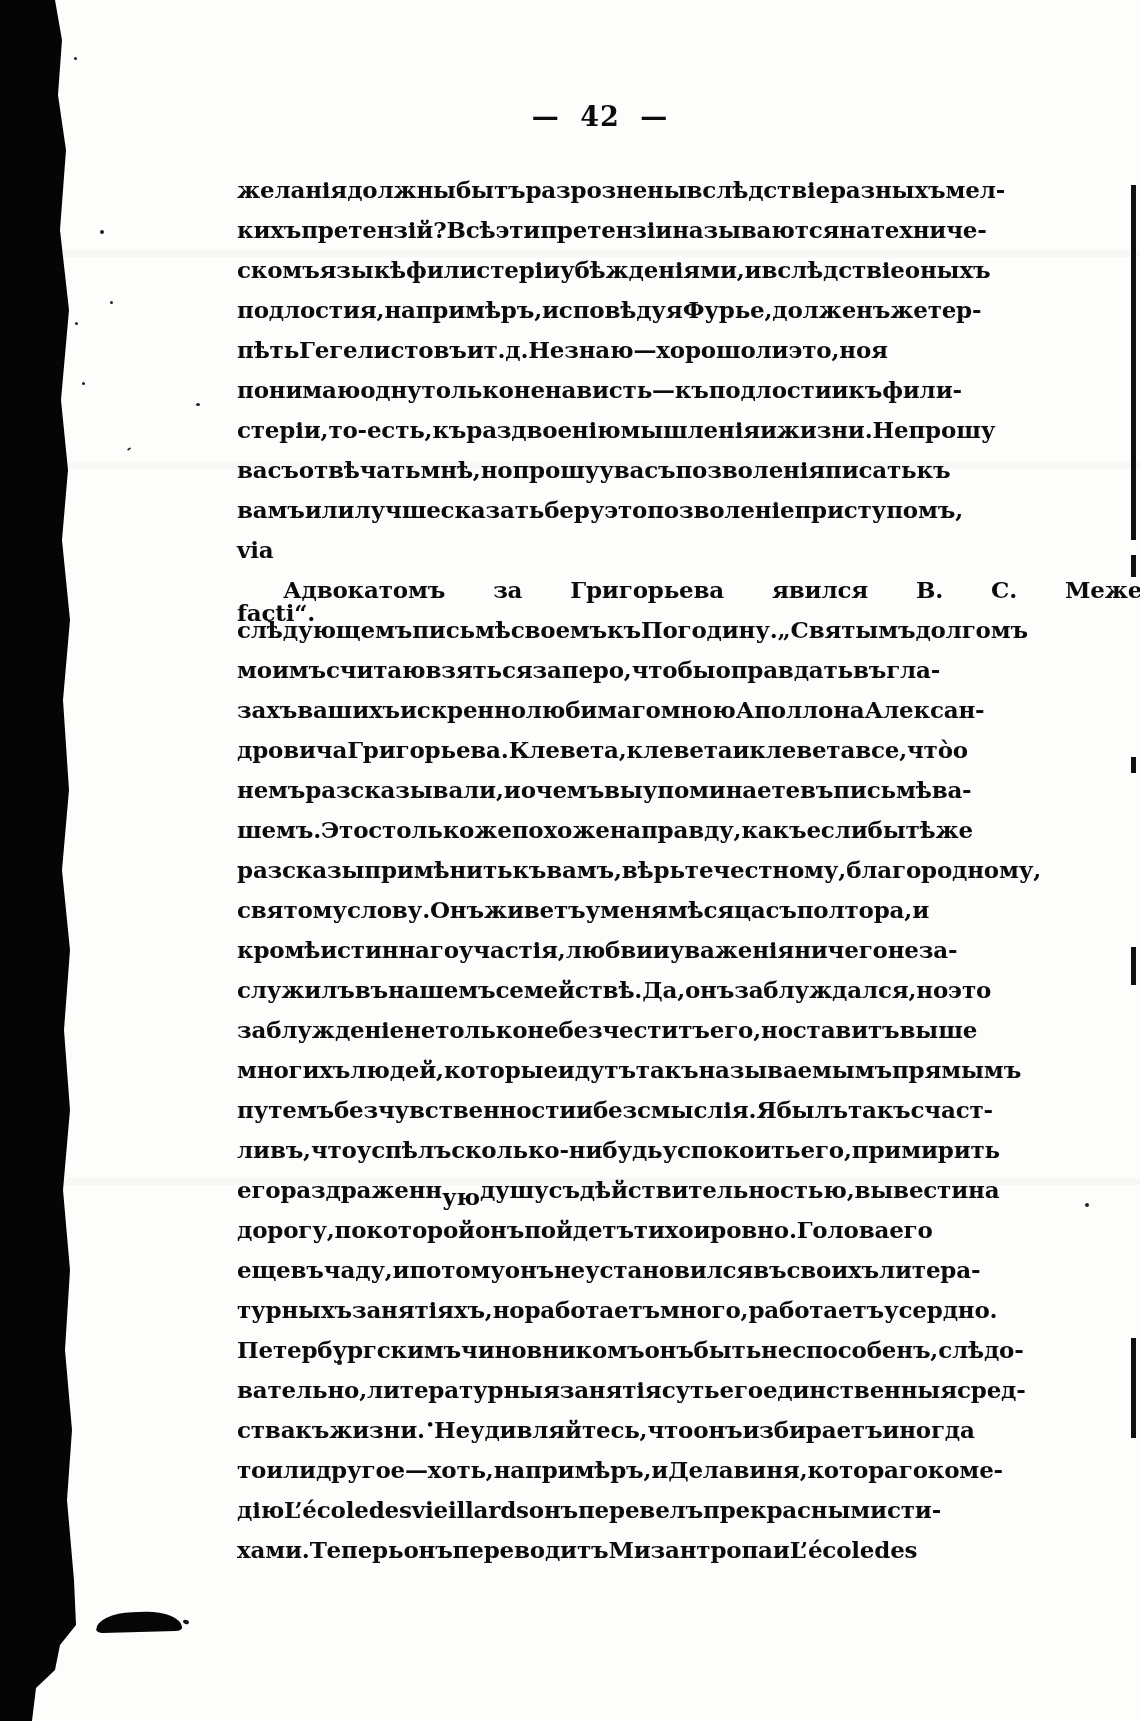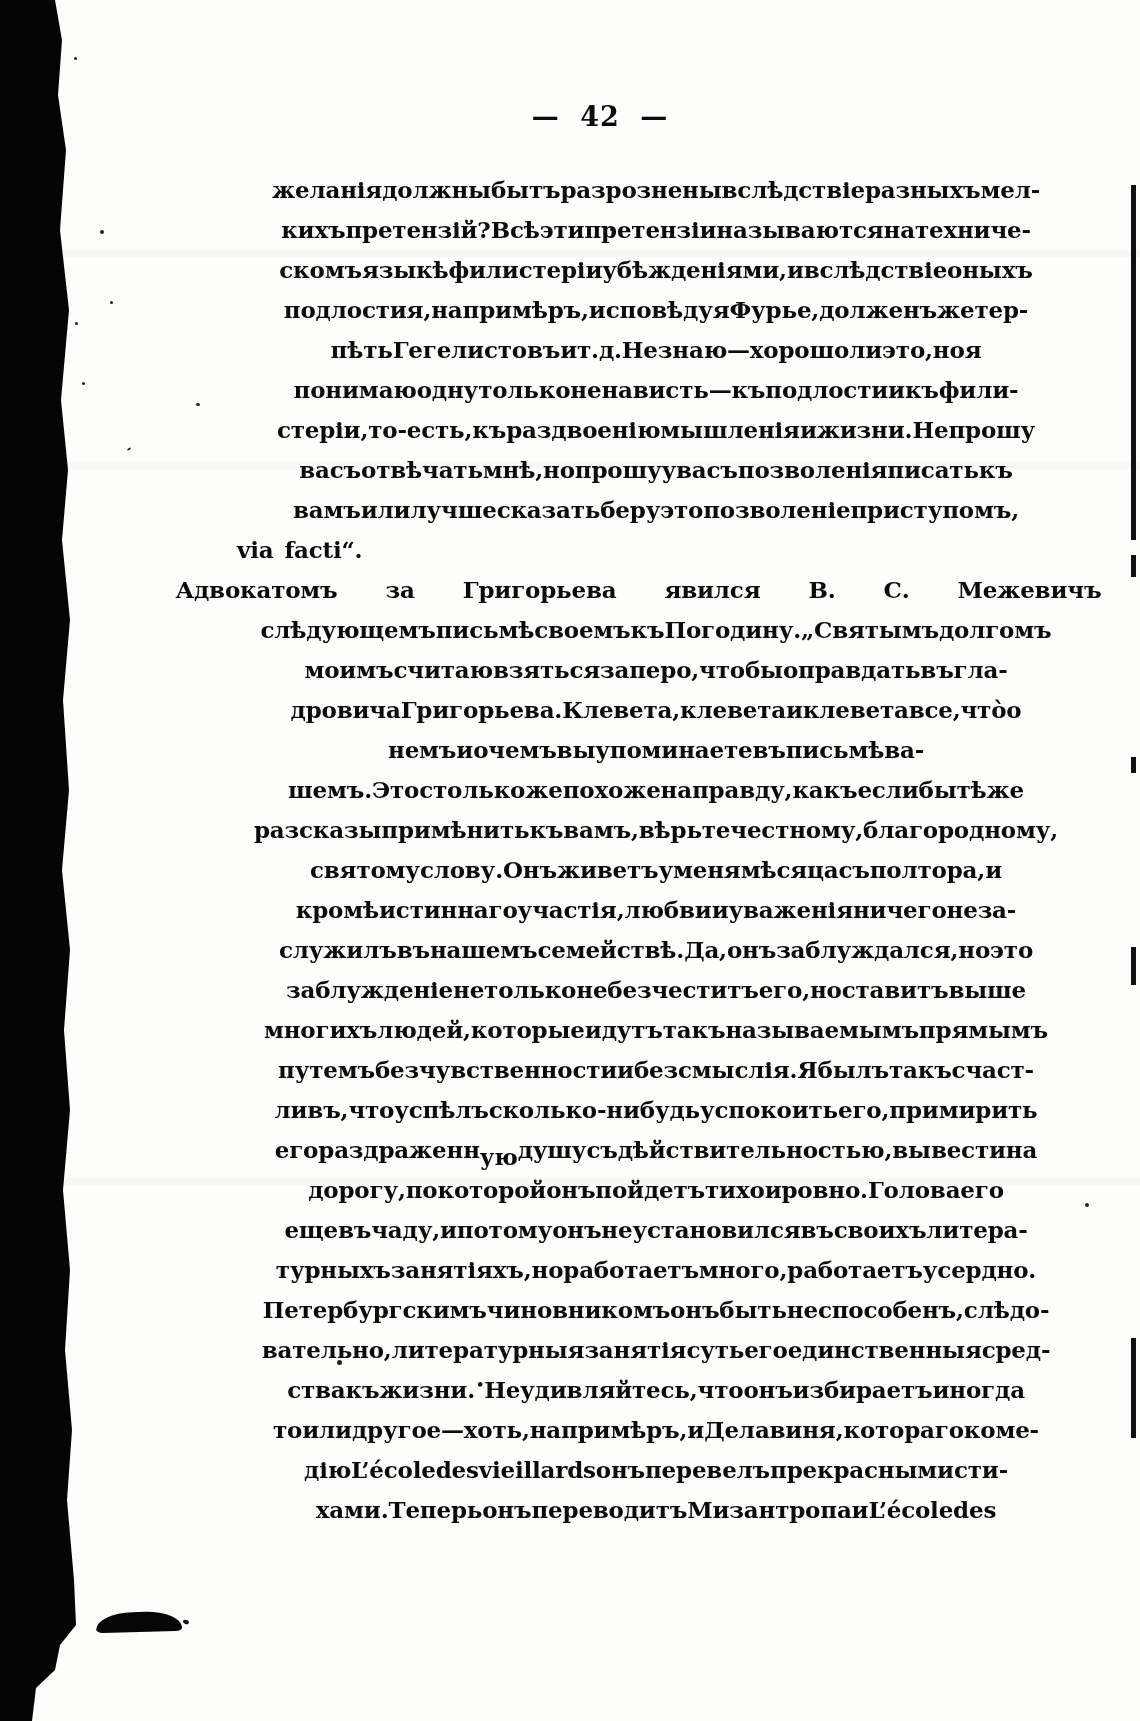--- a/index.html
+++ b/index.html
@@ -40,24 +40,24 @@
     position:absolute;left:480px;top:98px;width:240px;
     text-align:center;font-size:27px;font-weight:700;line-height:38px;
     word-spacing:10px;letter-spacing:1px;
   }
   
   .text-block{
     position:absolute;left:237px;top:170px;width:838px;
     font-size:23px;font-weight:700;letter-spacing:-0.2px;
   }
   .line{
-    display:flex;justify-content:center;
+    display:flex;justify-content:flex-start;
     height:40px;line-height:40px;white-space:nowrap;
   }
-  .line.left{justify-content:flex-start;gap:11px;}
+  .line.left{justify-content:flex-start;gap:23px;flex-direction:column;}
   .line.indent{padding-left:46px;gap:48px;}
   .w{white-space:nowrap;}
   .it{}
   .drop{position:relative;top:7px;}
   .sup{font-size:13px;position:relative;top:-9px;margin-left:1px;}
 </style>
 </head>
 <body>
 
 <div class="page">
@@ -215,32 +215,42 @@
         <span class="w"><span>считаю</span></span>
         <span class="w"><span>взяться</span></span>
         <span class="w"><span>за</span></span>
         <span class="w"><span>перо,</span></span>
         <span class="w"><span>чтобы</span></span>
         <span class="w"><span>оправдать</span></span>
         <span class="w"><span>въ</span></span>
         <span class="w"><span>гла-</span></span>
       </div>
       <div class="line">
+        <span class="w"><span>захъ</span></span>
+        <span class="w"><span>вашихъ</span></span>
+        <span class="w"><span>искренно</span></span>
+        <span class="w"><span>любимаго</span></span>
+        <span class="w"><span>мною</span></span>
+        <span class="w"><span>Аполлона</span></span>
+        <span class="w"><span>Алексан-</span></span>
+      </div>
+      <div class="line">
         <span class="w"><span>дровича</span></span>
         <span class="w"><span>Григорьева.</span></span>
         <span class="w"><span>Клевета,</span></span>
         <span class="w"><span>клевета</span></span>
         <span class="w"><span>и</span></span>
         <span class="w"><span>клевета</span></span>
         <span class="w"><span>все,</span></span>
         <span class="w"><span>чтò</span></span>
         <span class="w"><span>о</span></span>
       </div>
       <div class="line">
         <span class="w"><span>немъ</span></span>
+        <span class="w"><span>разсказывали,</span></span>
         <span class="w"><span>и</span></span>
         <span class="w"><span>о</span></span>
         <span class="w"><span>чемъ</span></span>
         <span class="w"><span>вы</span></span>
         <span class="w"><span>упоминаете</span></span>
         <span class="w"><span>въ</span></span>
         <span class="w"><span>письмѣ</span></span>
         <span class="w"><span>ва-</span></span>
       </div>
       <div class="line">

